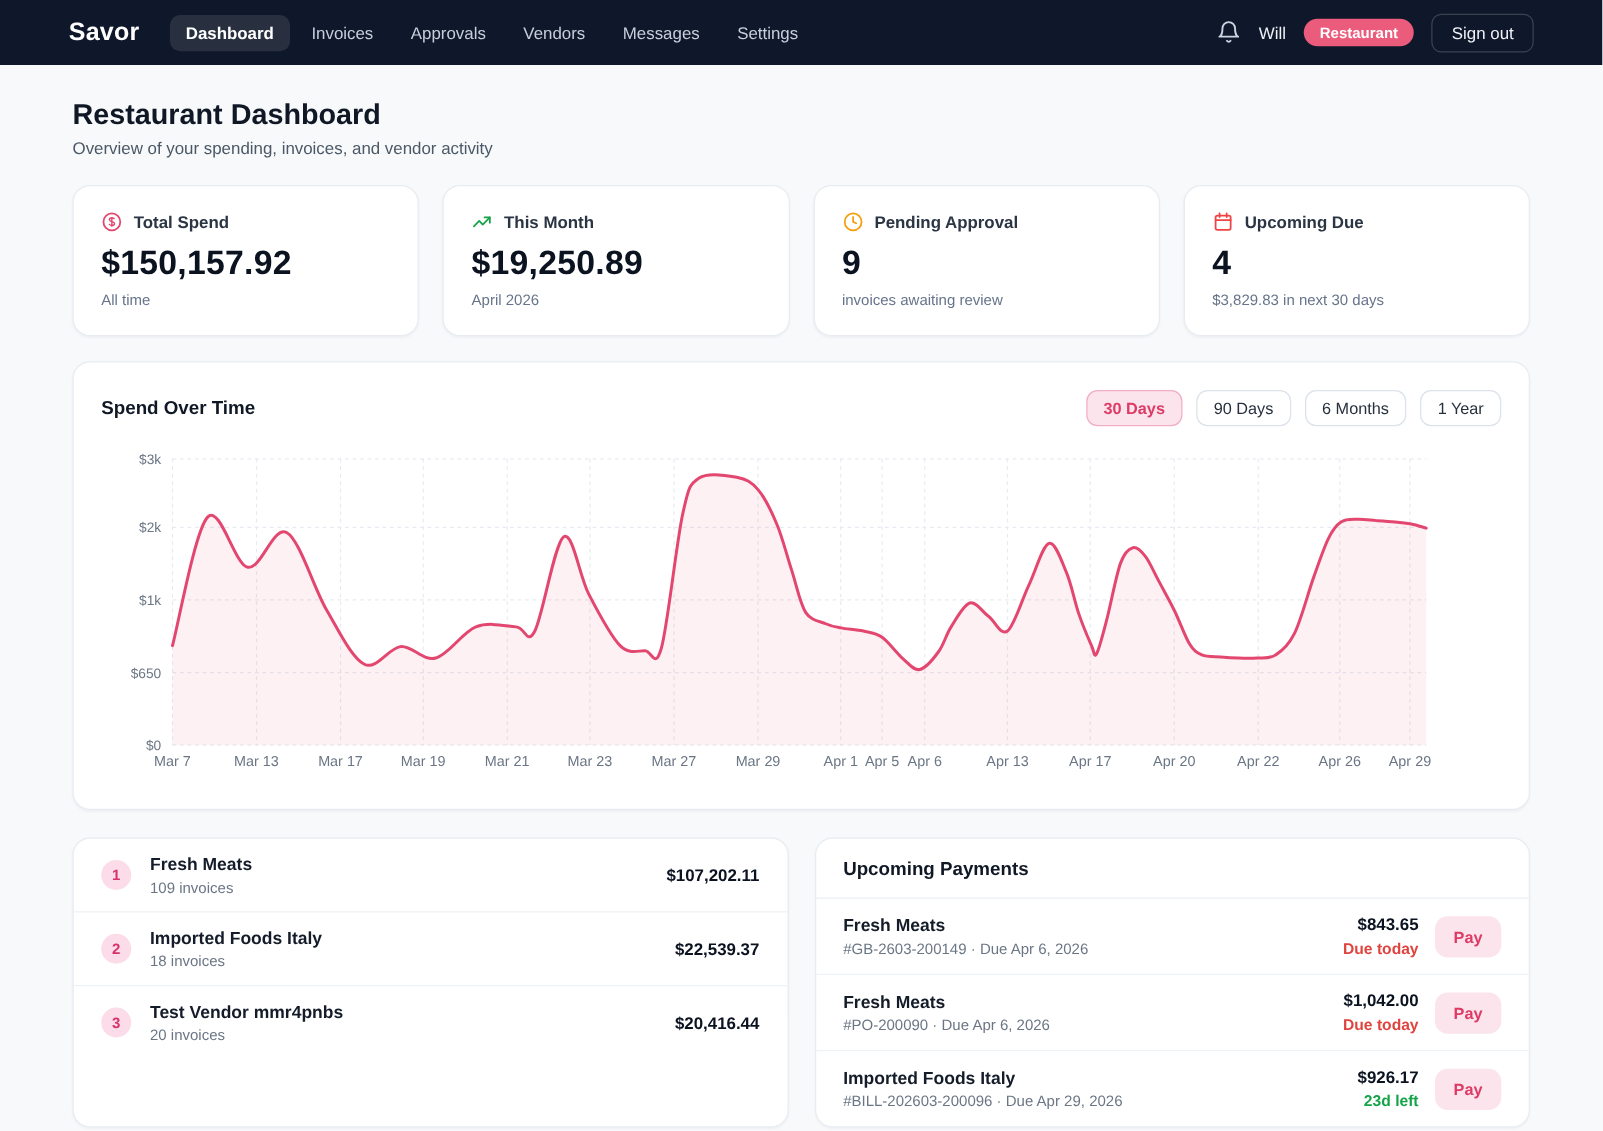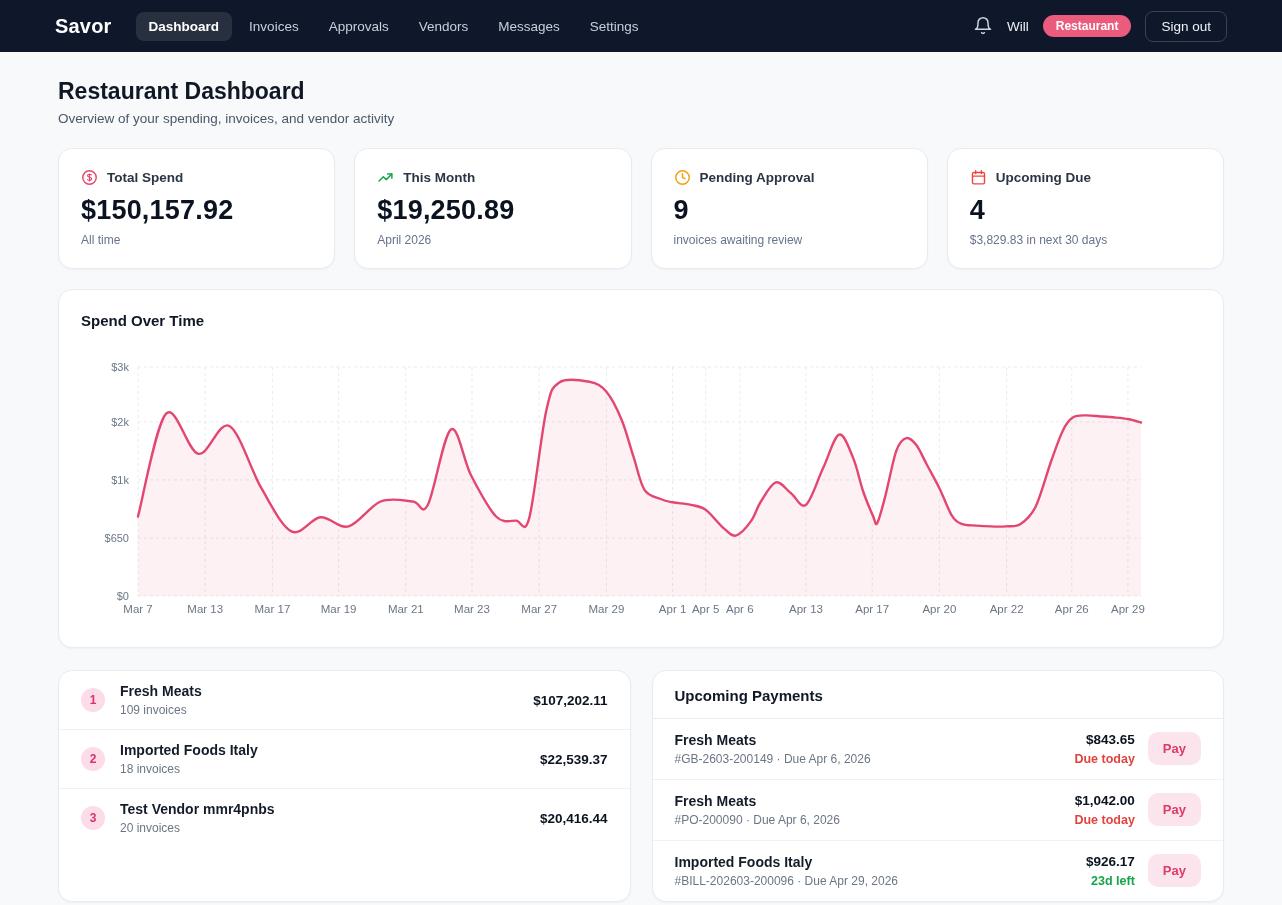--- a/index.html
+++ b/index.html
@@ -76,21 +76,21 @@
   .list-row + .list-row { border-top:1px solid #eef1f6; }
   .rank {
     width:24px; height:24px; border-radius:50%; background:#fbdce8; color:#d6336c;
     font-size:12px; font-weight:600; display:flex; align-items:center; justify-content:center;
     margin-right:15px; flex:0 0 auto;
   }
   .row-main { flex:1; min-width:0; }
   .row-name { font-size:14px; font-weight:600; color:#141c2a; }
   .row-sub { font-size:12px; color:#6b7685; margin-top:4px; }
   .row-amount { font-size:13.5px; font-weight:700; color:#0b1220; white-space:nowrap; }
-  .pay-right { display:flex; align-items:flex-start; gap:13px; }
+  .pay-right { display:flex; align-items:flex-end; gap:13px; }
   .pay-meta { text-align:right; }
   .pay-amount { font-size:13.5px; font-weight:700; color:#0b1220; }
   .pay-status { font-size:12.5px; font-weight:600; margin-top:5px; }
   .pay-btn {
     font-family:inherit; background:var(--accent_bg,#fce9ef); color:var(--accent_text,#e2487a);
     font-size:13px; font-weight:600; border:none; border-radius:10px;
     padding:9px 15px; cursor:pointer;
   }
   .payments .list-row { padding:13px 22px; }
 </style>
@@ -177,20 +177,26 @@
         <span class="stat-label">Upcoming Due</span>
       </div>
       <div class="stat-value">4</div>
       <div class="stat-caption">$3,829.83 in next 30 days</div>
     </div>
   </section>
 
   <section class="card chart-card">
     <div class="chart-head">
       <div class="chart-title">Spend Over Time</div>
+      <div class="ranges">
+        <button class="range-btn active">30 Days</button>
+        <button class="range-btn">90 Days</button>
+        <button class="range-btn">6 Months</button>
+        <button class="range-btn">1 Year</button>
+      </div>
     </div>
     <svg class="chart-svg" viewBox="0 0 1105 359">
         <line x1="79" x2="1082" y1="306" y2="306" class="grid"></line>
         <text x="70" y="310" class="ylab">$0</text>
         <line x1="79" x2="1082" y1="248.063" y2="248.063" class="grid"></line>
         <text x="70" y="252.063" class="ylab">$650</text>
         <line x1="79" x2="1082" y1="189.897" y2="189.897" class="grid"></line>
         <text x="70" y="193.897" class="ylab">$1k</text>
         <line x1="79" x2="1082" y1="131.96" y2="131.96" class="grid"></line>
         <text x="70" y="135.96" class="ylab">$2k</text>

